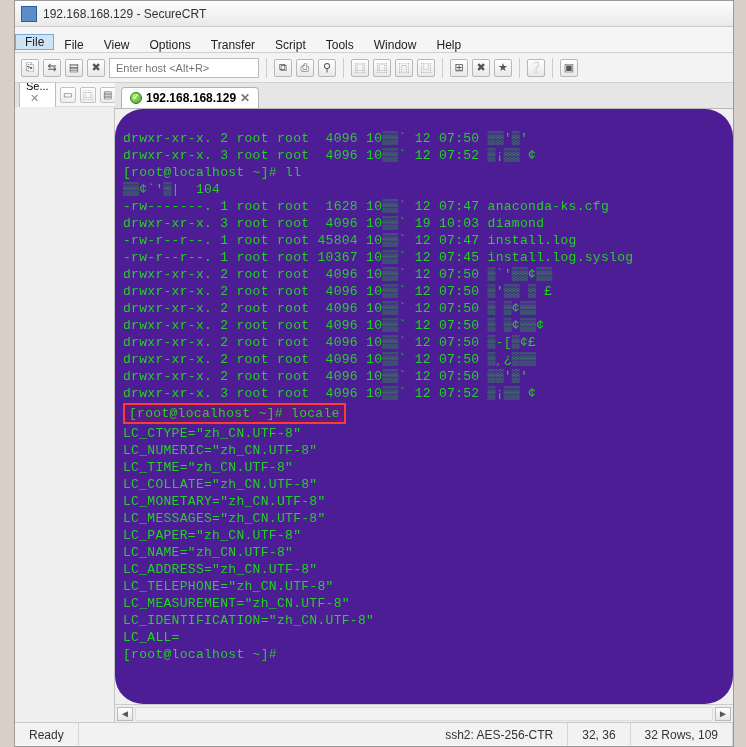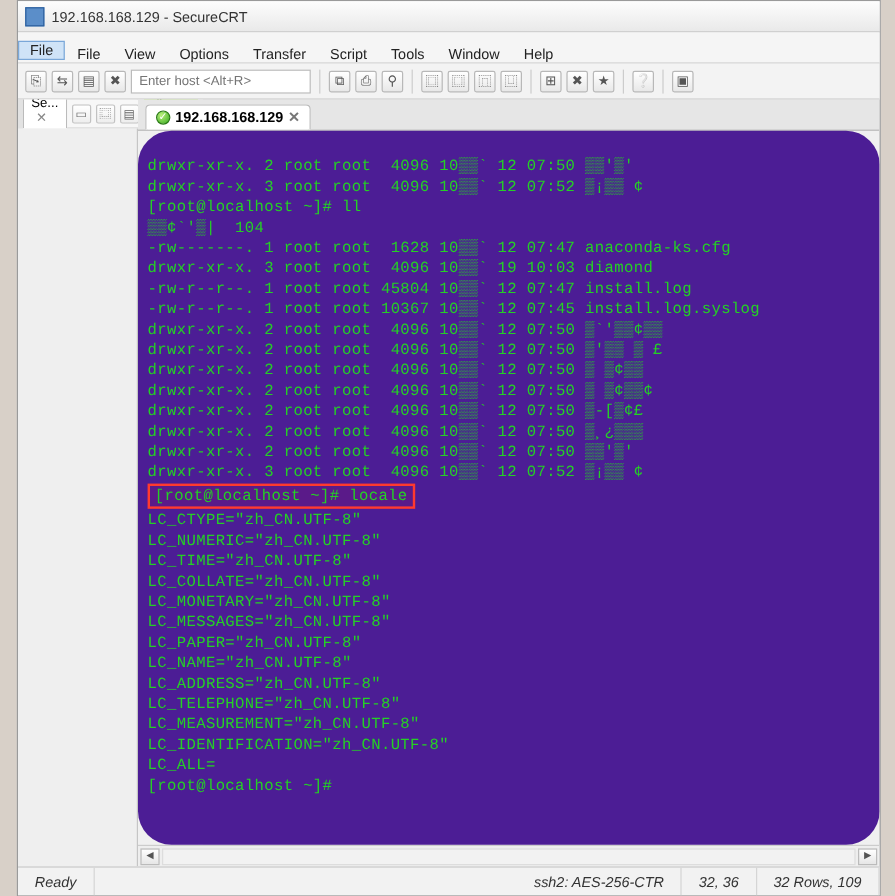--- a/index.html
+++ b/index.html
@@ -187,21 +187,21 @@
   }
   .hscroll .arrow {
     width:16px;height:14px;border:1px solid #bbb;background:linear-gradient(#fff,#e6e6e6);
     font-size:10px;display:flex;align-items:center;justify-content:center;color:#555;
   }
   .hscroll .track { flex:1; height:14px; background:#f2f2f2; margin:0 2px; border:1px solid #ddd;}
   .statusbar {
     height:24px; background:#f2f2f2; border-top:1px solid #c9c9c9;
     display:flex;align-items:center; font-size:12px; color:#333;
   }
-  .statusbar .cell { padding:0 14px; border-right:1px solid #d5d5d5; height:100%; display:flex;align-items:center;font-style:italic;}
+  .statusbar .cell { padding:0 14px; border-right:1px solid #d5d5d5; height:100%; display:flex;align-items:center;}
   .statusbar .spacer { flex:1; }
 </style>
 </head>
 <body>
 
 <div class="window">
 
   <div class="titlebar">
     <span class="app-icon"></span>
     <span class="title">192.168.168.129 - SecureCRT</span>

